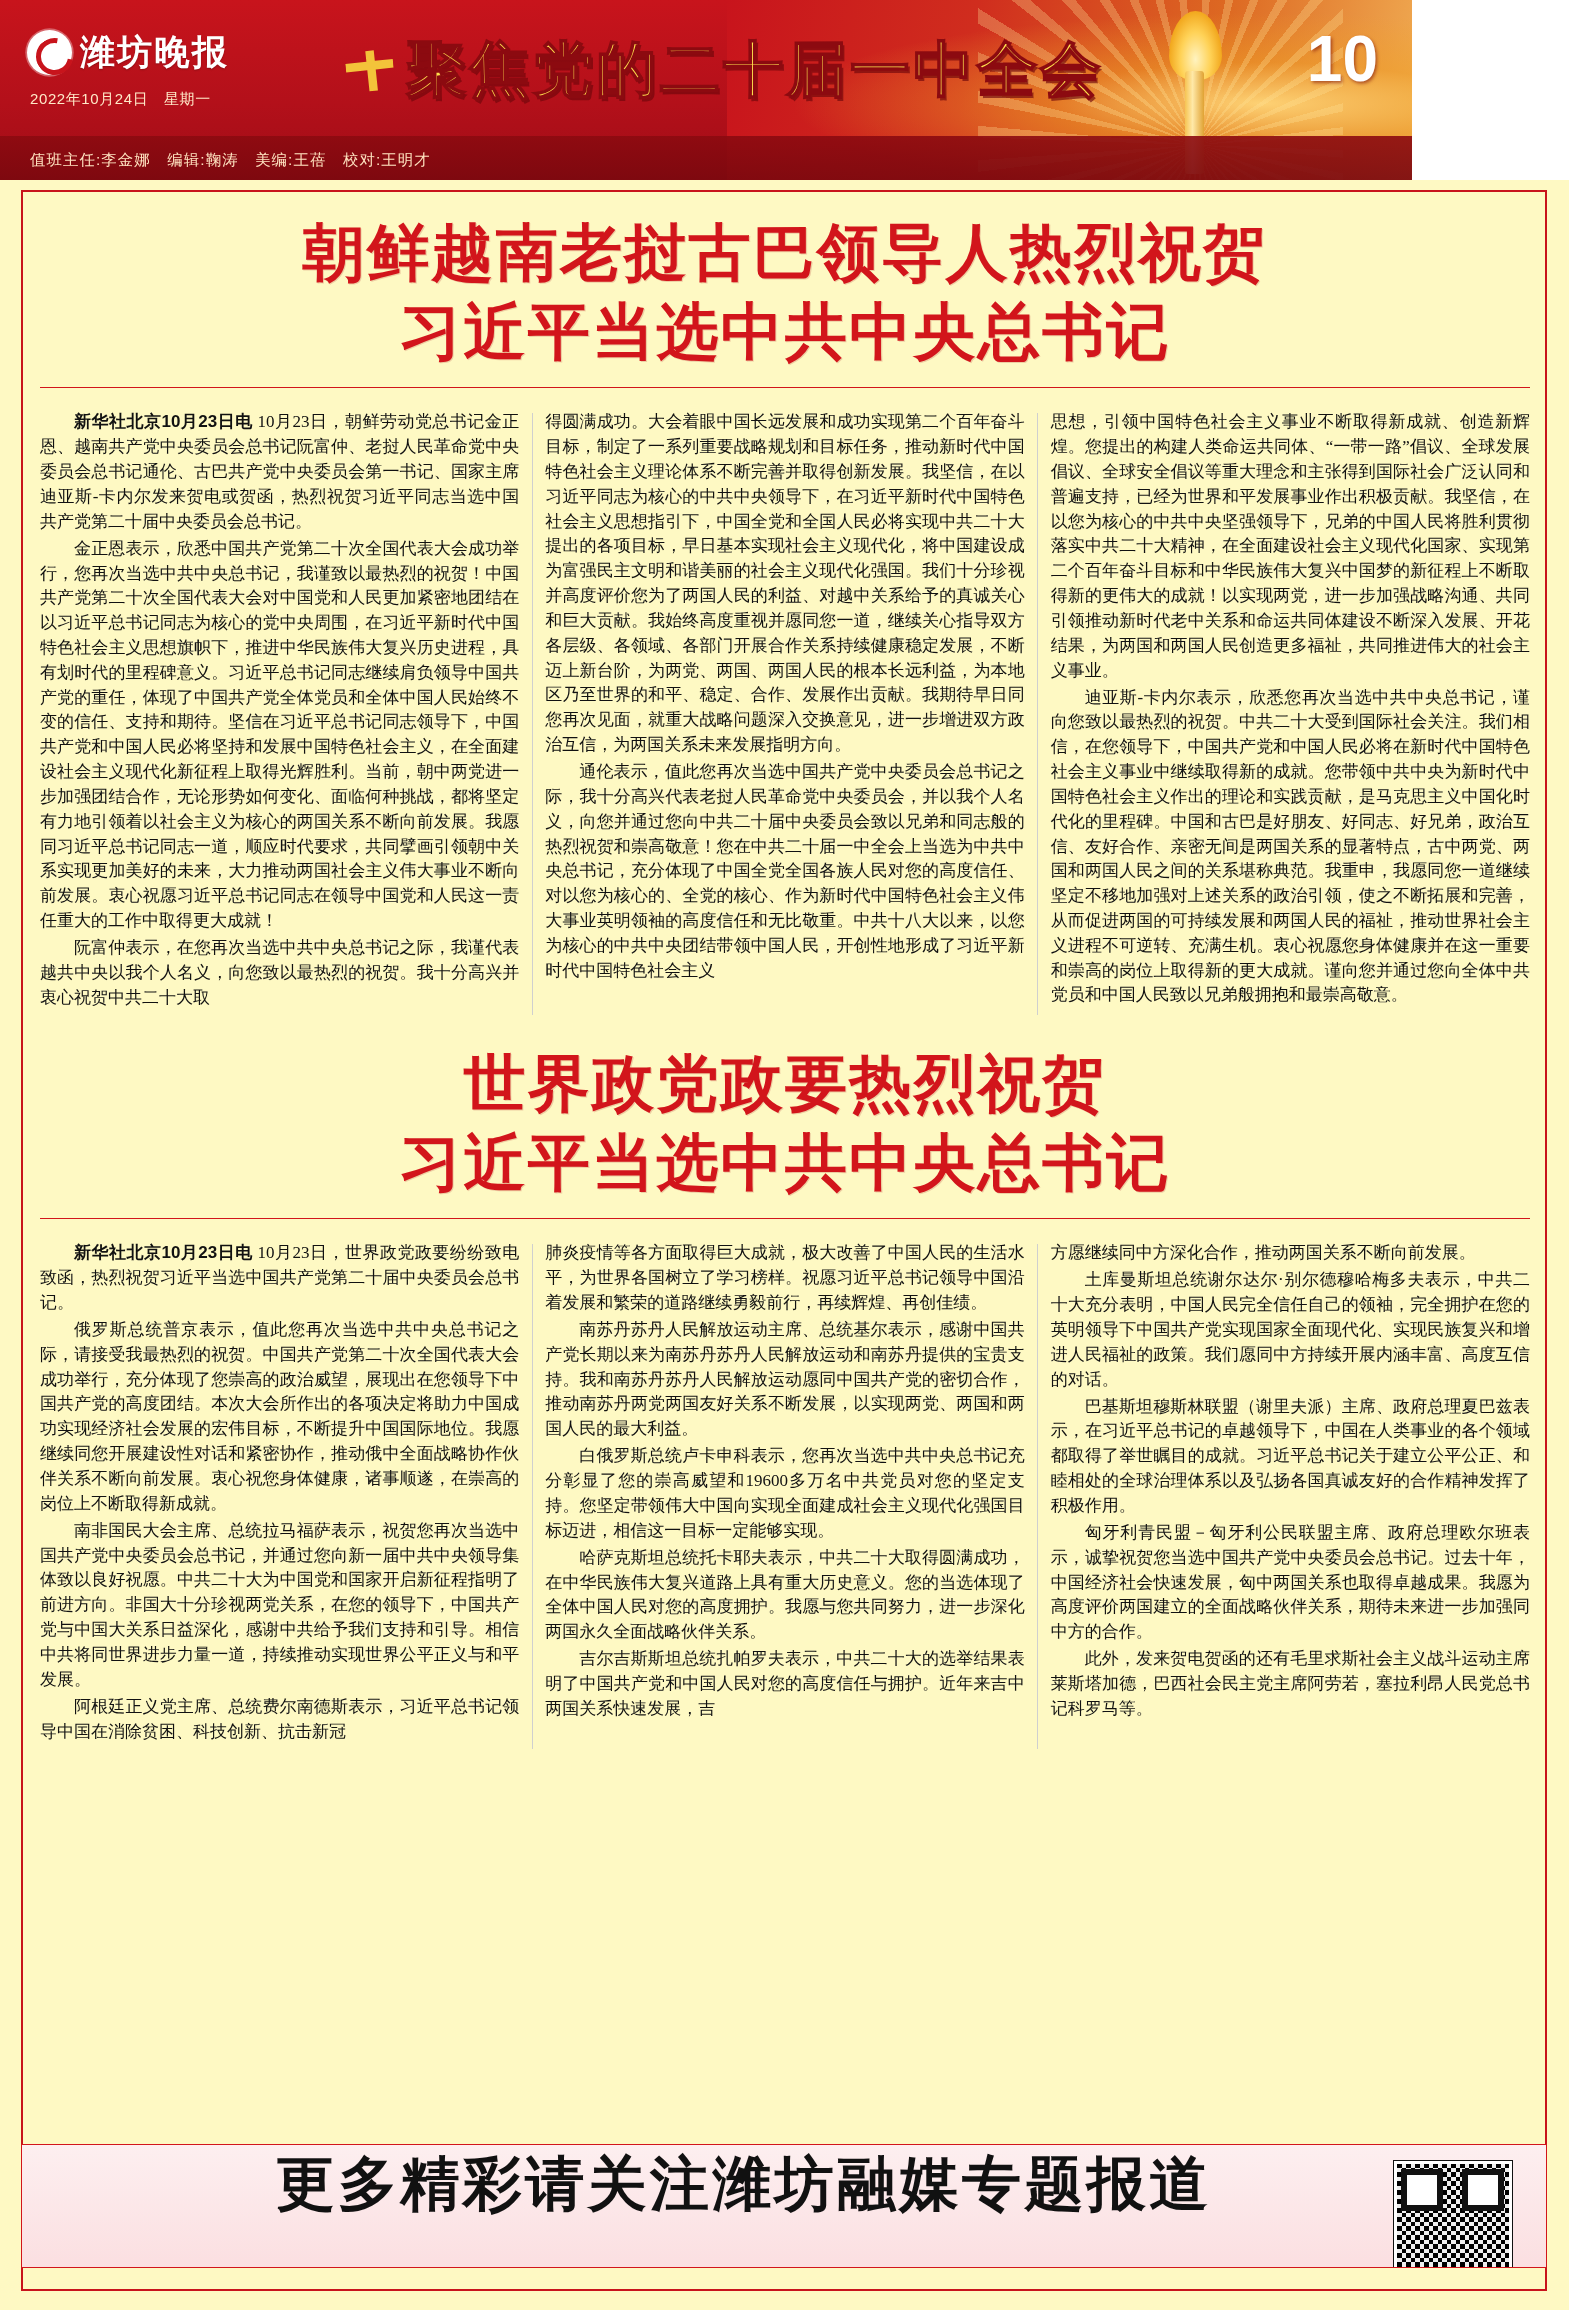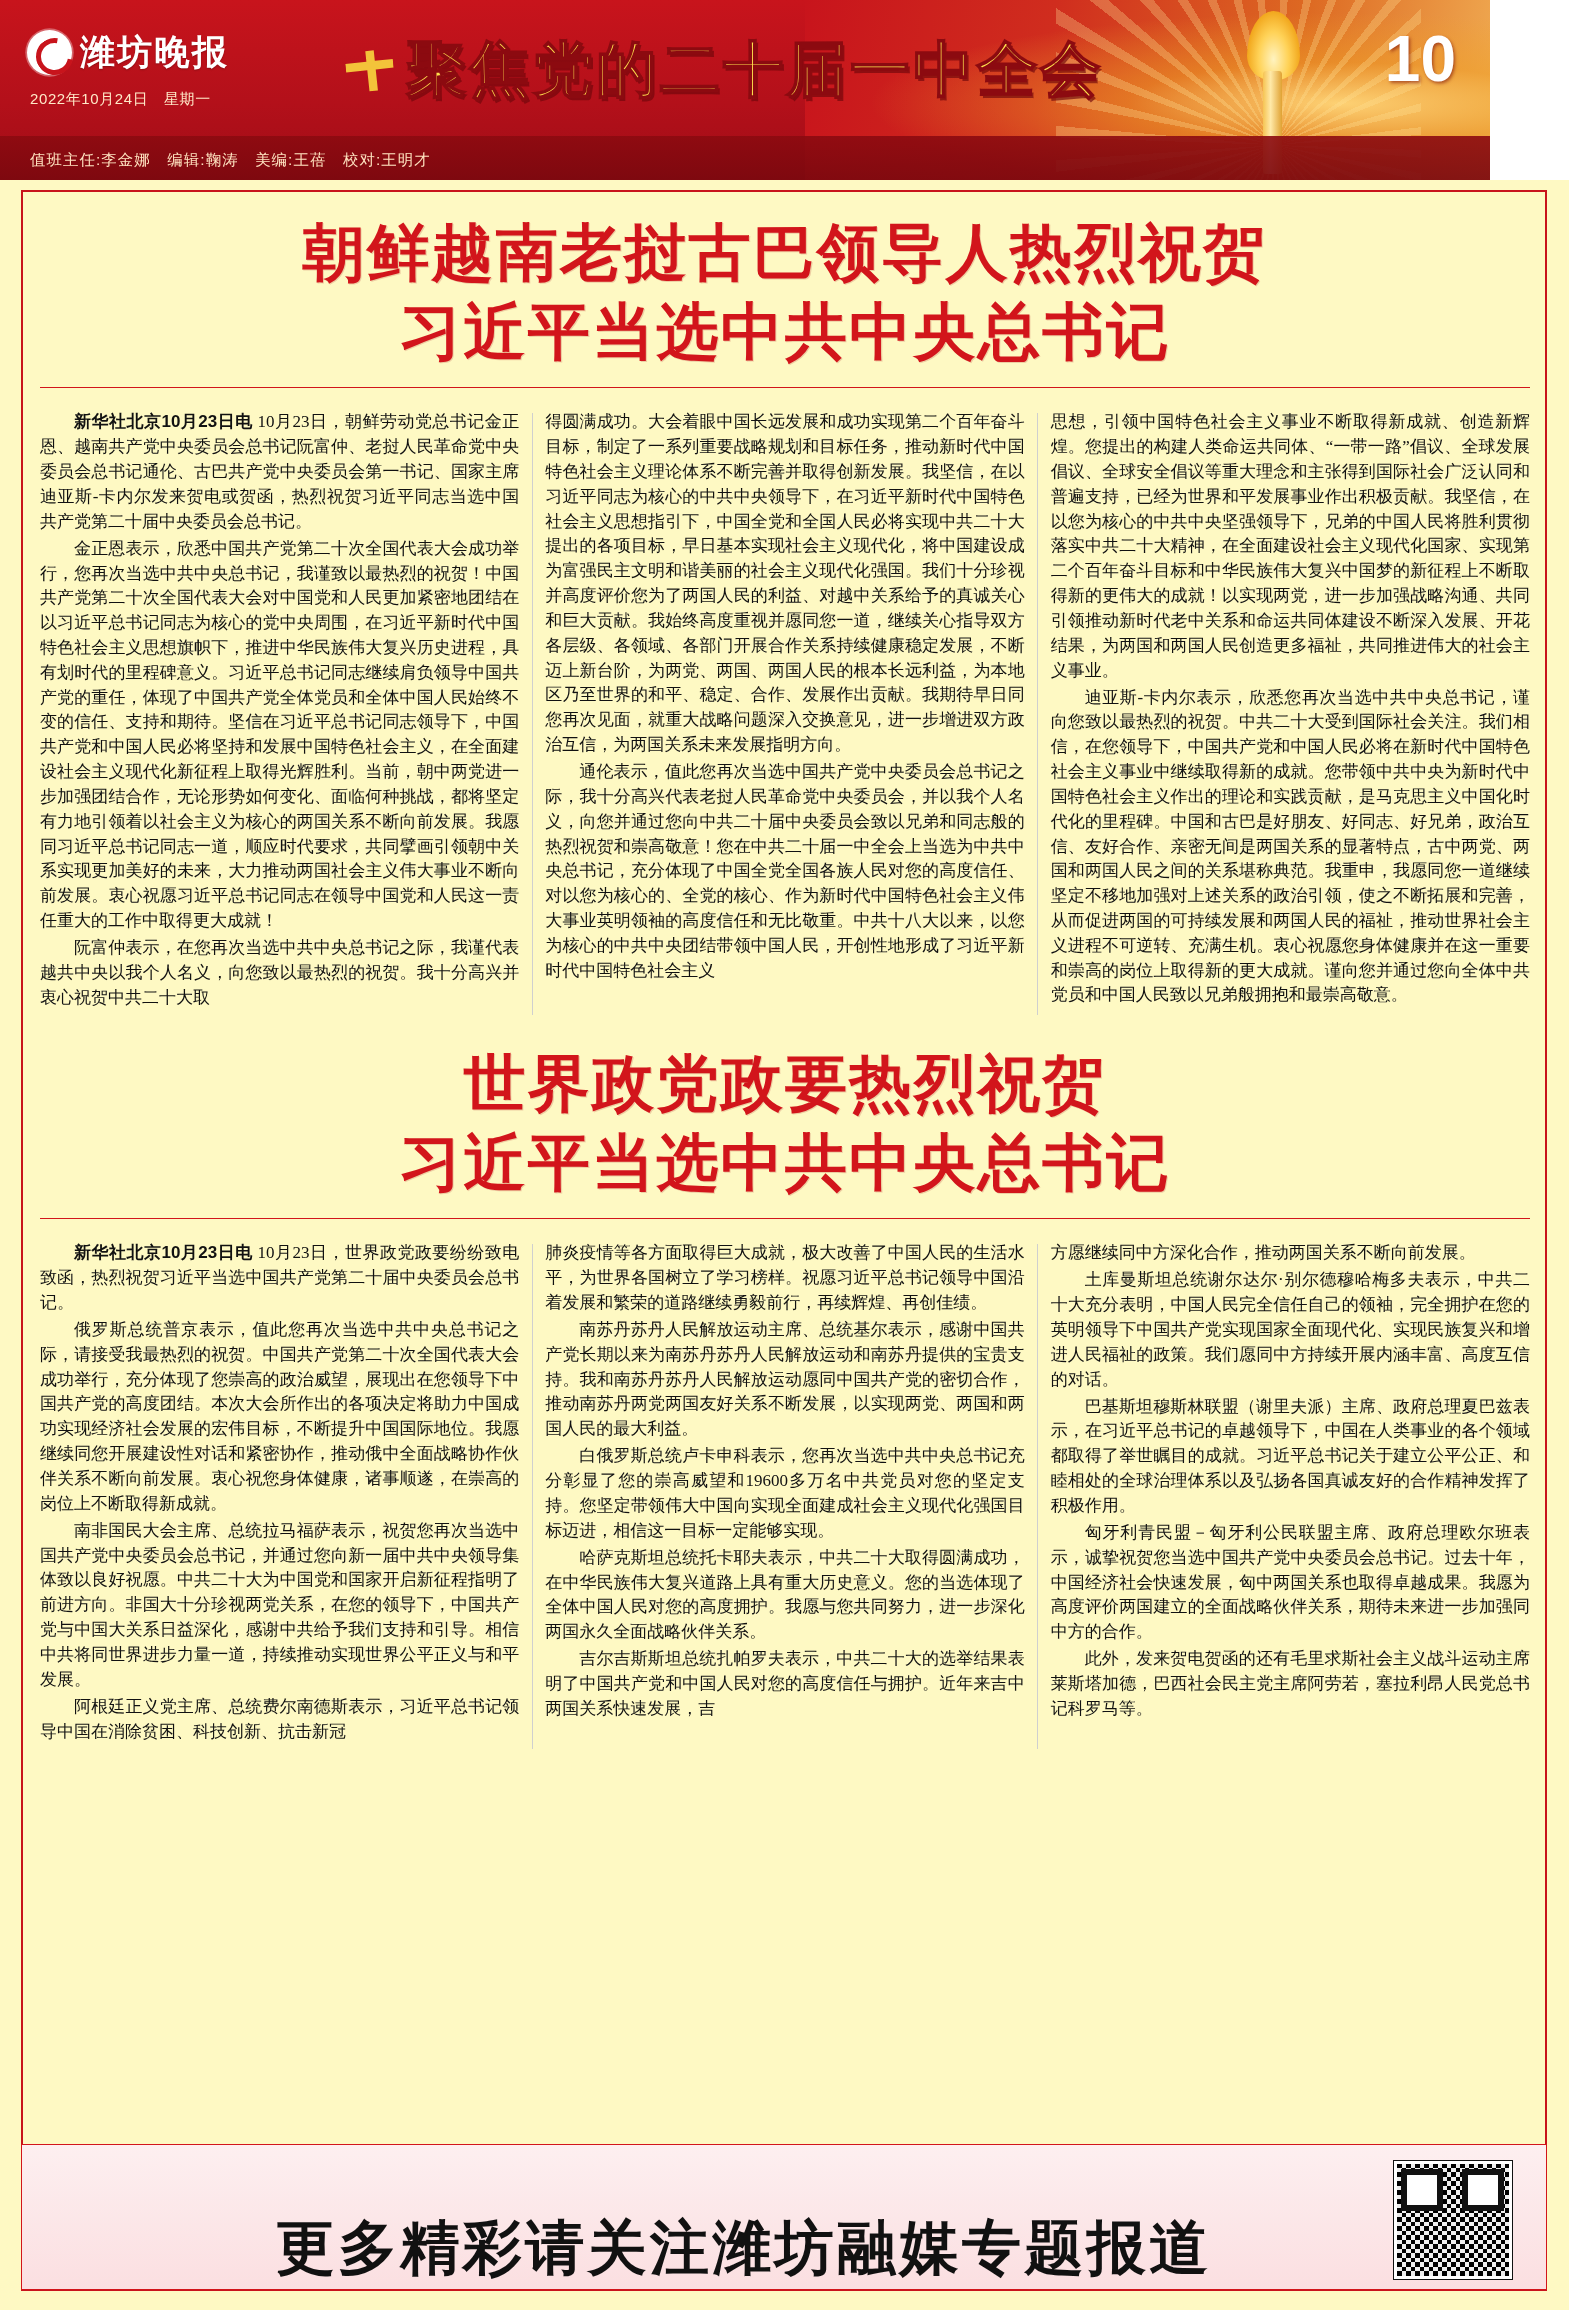--- a/index.html
+++ b/index.html
@@ -11,24 +11,25 @@
     width: 1570px;
     height: 2319px;
     font-family: "Liberation Serif", "DejaVu Serif", serif;
     position: relative;
     overflow: hidden;
   }
 
   
   .masthead {
     position: relative;
-    width: 1490px;
+    width: 1372px;
     height: 188px;
     background: linear-gradient(180deg, #c8141c 0%, #b3101a 55%, #9e0c16 100%);
     overflow: hidden;
+    padding-left: 40px;
   }
   .masthead .burst {
     position: absolute;
     right: 0; top: 0;
     width: 685px; height: 188px;
     background:
        radial-gradient(ellipse at 78% 55%, rgba(255,214,120,0.95) 0%, rgba(240,160,40,0.55) 28%, rgba(190,20,25,0.0) 62%),
        linear-gradient(100deg, rgba(200,20,28,1) 0%, rgba(208,45,30,1) 35%, rgba(225,120,35,0.85) 70%, rgba(245,190,90,0.9) 100%);
   }
   .masthead .rays {
@@ -221,26 +222,26 @@
   }
 
   .section2 { margin-top: 31px; }
 
   
   .footer {
     position: absolute;
     left: 20.6px;
     top: 1964px;
     width: 1526px;
-    height: 146px;
+    height: 124px;
     background: linear-gradient(180deg, #fdeff0 0%, #fbdfe1 100%);
     border: 1.7px solid #d2151b;
     box-sizing: border-box;
     display: flex;
-    align-items: flex-end;
+    align-items: flex-start;
     justify-content: center;
     overflow: hidden;
   }
   .footer-text {
     font-size: 59px;
     font-weight: bold;
     letter-spacing: 3.4px;
     color: #111111;
     font-family: "Liberation Sans", sans-serif;
     margin-right: 80px;

